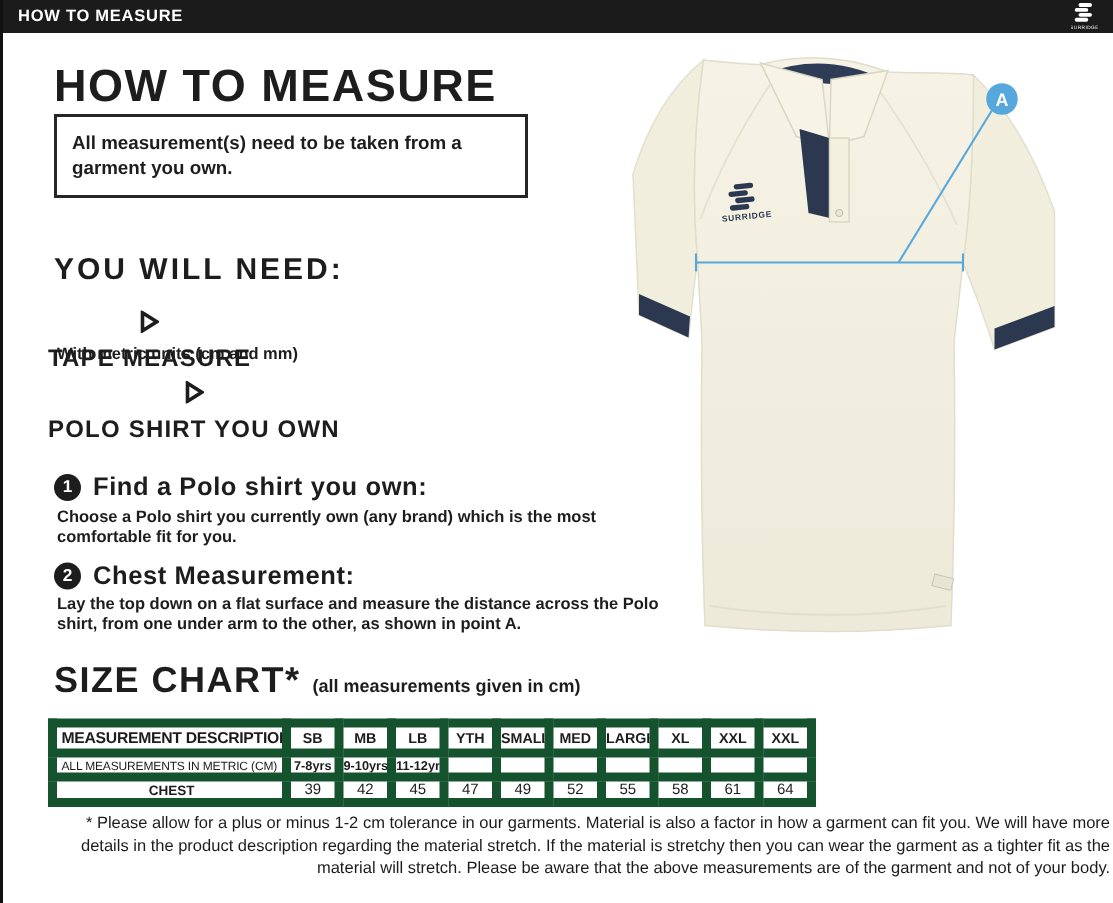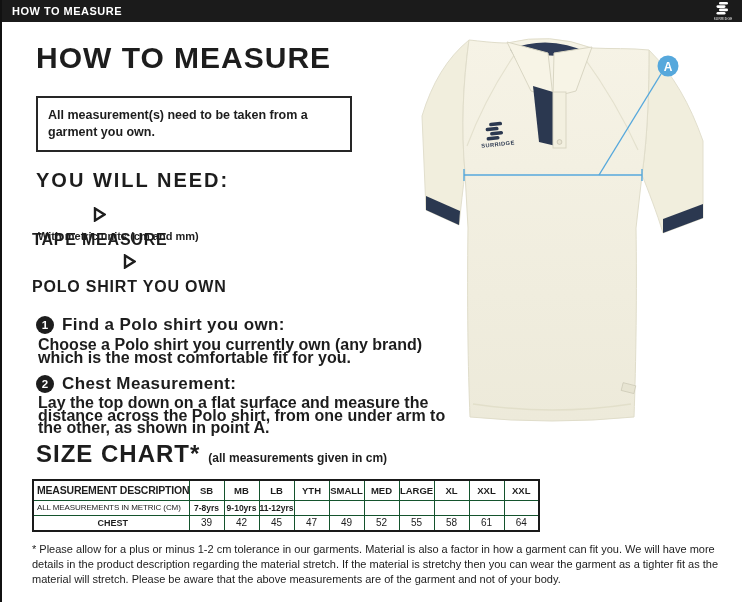--- a/index.html
+++ b/index.html
@@ -7,48 +7,48 @@
     position:relative;width:742px;height:602px;background:#fff;overflow:hidden;
     font-family:"Liberation Sans",sans-serif;color:#1d1d1d;
     border-left:2px solid #111;box-sizing:border-box;
   }
   
   .topbar{position:absolute;left:0;top:0;width:100%;height:22px;background:#1b1b1b;
     display:flex;align-items:center;justify-content:space-between;padding:0 10px;box-sizing:border-box;}
   .topbar-title{color:#fff;font-size:11px;font-weight:bold;letter-spacing:.5px;}
   
   .page-title{position:absolute;left:34px;top:41px;font-size:30px;font-weight:bold;letter-spacing:1px;}
-  .notice-box{position:absolute;left:34px;top:96px;width:316px;border:2px solid #262626;
+  .notice-box{position:absolute;left:34px;top:76px;width:316px;border:2px solid #262626;
     padding:9px 10px;box-sizing:border-box;font-size:12.5px;font-weight:bold;line-height:1.35;}
   .need-heading{position:absolute;left:34px;top:169px;font-size:20px;font-weight:bold;letter-spacing:2px;}
   .need-item{position:absolute;left:30px;display:flex;align-items:center;gap:9px;flex-direction:column;}
   .need-title{font-size:16px;font-weight:bold;letter-spacing:.8px;}
   .need-desc{position:absolute;left:36px;font-size:11px;font-weight:bold;}
   .step{position:absolute;left:34px;display:flex;align-items:center;gap:8px;}
   .step-badge{width:18px;height:18px;border-radius:50%;background:#1d1d1d;color:#fff;
     font-size:11.5px;font-weight:bold;text-align:center;line-height:18px;flex:0 0 auto;}
   .step-title{font-size:17px;font-weight:bold;letter-spacing:.4px;text-align:right;}
-  .step-desc{position:absolute;left:36px;width:420px;font-size:16px;font-weight:bold;line-height:12.5px;}
+  .step-desc{position:absolute;left:36px;width:420px;font-size:11px;font-weight:bold;line-height:12.5px;}
   .chart-heading{position:absolute;left:34px;top:440px;font-size:24px;font-weight:bold;letter-spacing:1px;}
   .chart-sub{font-size:12px;font-weight:bold;letter-spacing:0;margin-left:8px;}
   
   .size-table{position:absolute;left:30px;top:479px;width:506px;border-collapse:collapse;
     table-layout:fixed;border:2px solid #1a1a1a;}
-  .size-table th,.size-table td{border:1px solid #14532d;text-align:center;padding:0;overflow:hidden;white-space:nowrap;}
+  .size-table th,.size-table td{border:6px solid #14532d;text-align:center;padding:0;overflow:hidden;white-space:nowrap;}
   .size-table .c0{text-align:left;padding-left:3px;}
   .hdr-row{height:20px;}
   .hdr-row .c0{font-size:10.5px;font-weight:bold;letter-spacing:-.2px;}
   .hdr-row th{font-size:9.5px;font-weight:bold;}
   .metric-row{height:15px;}
   .metric-row .c0{font-size:8px;font-weight:normal;letter-spacing:-.1px;}
   .metric-row td{font-size:8.5px;font-weight:bold;}
   .chest-row{height:16px;}
   .chest-row .c0{font-size:9px;font-weight:bold;text-align:center;}
   .chest-row td{font-size:10px;}
-  .footnote{position:absolute;left:30px;top:542px;width:708px;font-size:11px;line-height:15px;color:#1c1c1c;}
+  .footnote{position:absolute;left:30px;top:542px;width:708px;font-size:11px;line-height:15px;color:#1c1c1c;text-align:right;}
   .polo{position:absolute;left:405px;top:28px;}
 </style>
 </head>
 <body>
 
 <div id="canvas">
 
   <div class="topbar">
     <span class="topbar-title">HOW TO MEASURE</span>
     <svg width="18" height="20" viewBox="0 0 18 20">

